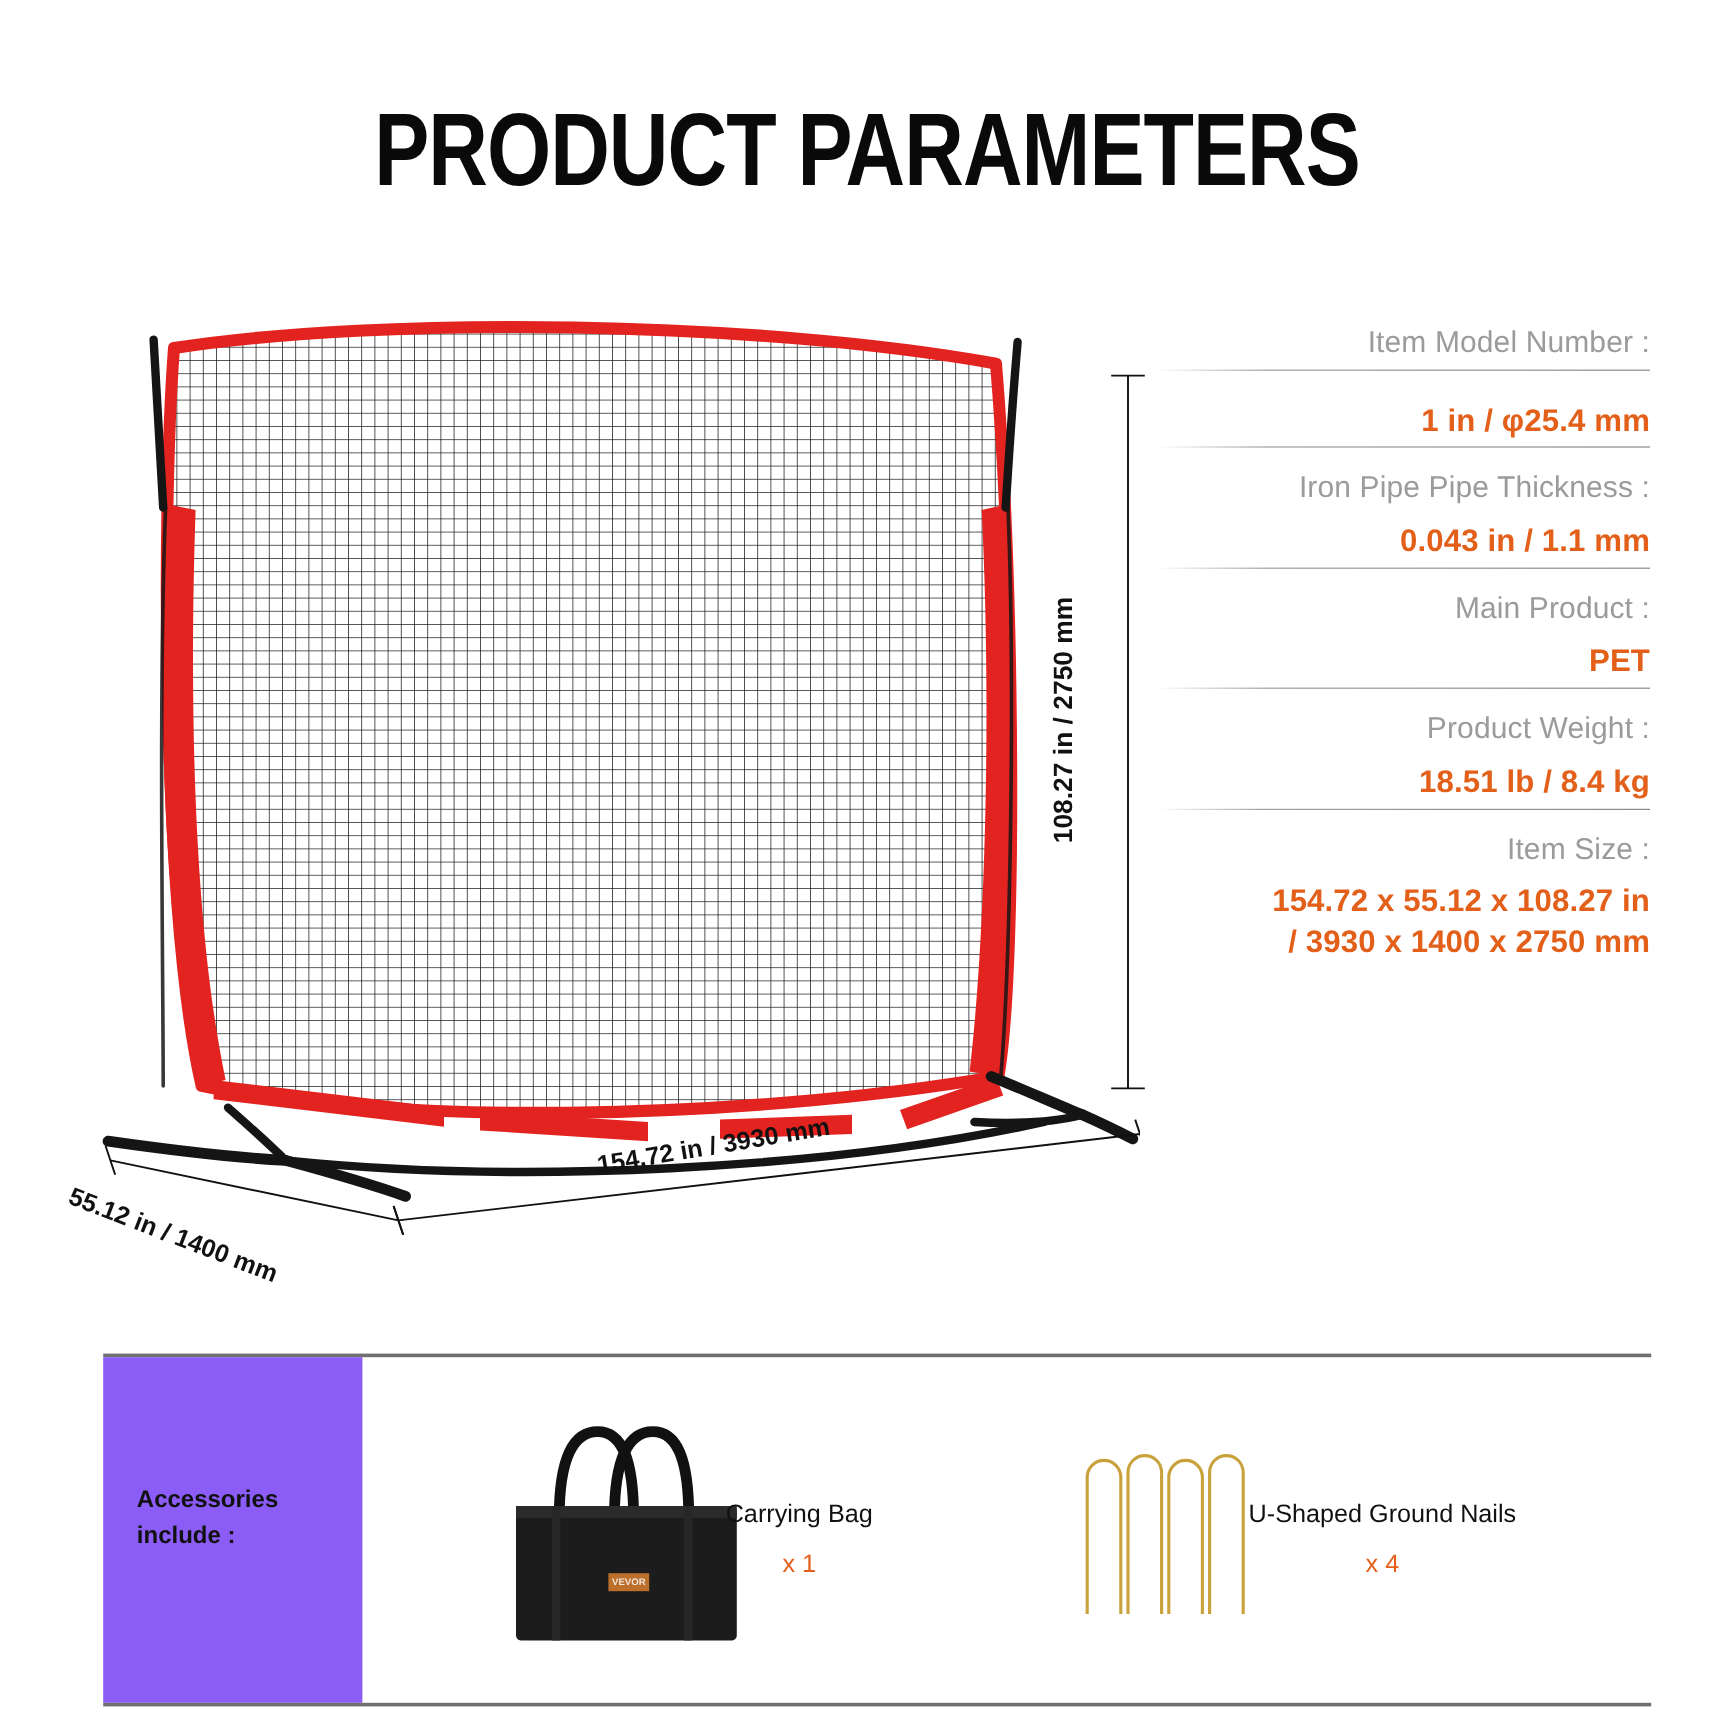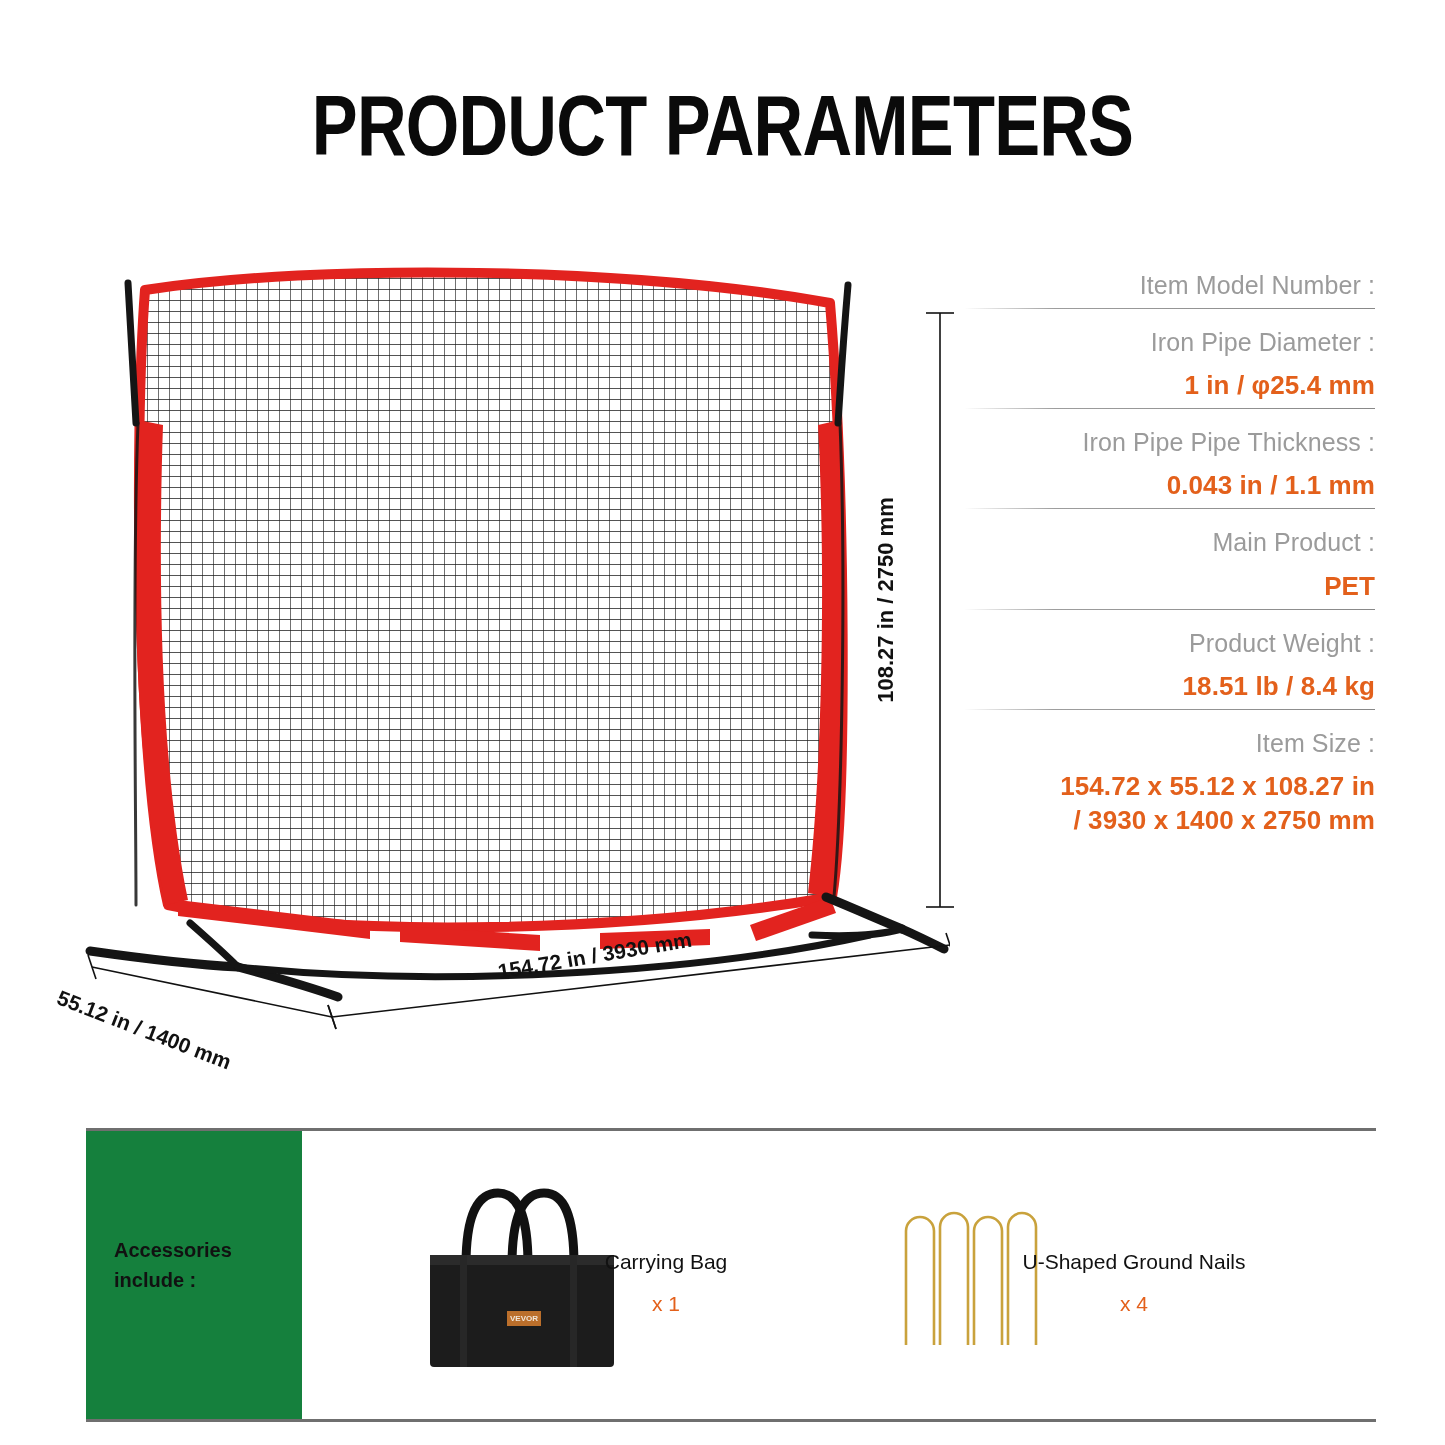--- a/index.html
+++ b/index.html
@@ -65,38 +65,38 @@
     color:#e3601b;font-size:26px;line-height:1.42;font-weight:bold;
     margin-top:7px;letter-spacing:.1px;
   }
   .spec-value.two-line{line-height:1.32;}
 
   
   #accessories-section{position:absolute;left:86px;top:1128px;width:1290px;height:294px;}
   #accessories-rule-top{position:absolute;left:0;top:0;width:1290px;height:3px;background:#6f6f6f;}
   #accessories-rule-bottom{position:absolute;left:0;top:291px;width:1290px;height:3px;background:#6f6f6f;}
   #accessories-label-panel{
-    position:absolute;left:0;top:3px;width:216px;height:288px;background:#15803d;
+    position:absolute;left:0;top:3px;width:216px;height:288px;background:#8b5cf6;
   }
   #accessories-label{
     position:absolute;left:28px;top:104px;width:180px;
     font-weight:bold;font-size:20px;line-height:1.5;color:#111;
   }
   .acc-item{position:absolute;top:3px;height:288px;}
   .acc-art{position:absolute;left:0;top:0;}
   .acc-text{position:absolute;text-align:center;width:260px;}
   .acc-name{font-size:21px;color:#111;line-height:1.2;text-align:center;}
   .acc-qty{font-size:21px;color:#e3601b;margin-top:18px;font-weight:normal;}
 
   #acc-bag{left:300px;width:420px;}
   #acc-bag .acc-art{left:8px;top:48px;}
   #acc-bag .acc-text{left:150px;top:118px;}
   #acc-nails{left:760px;width:500px;}
   #acc-nails .acc-art{left:20px;top:56px;}
-  #acc-nails .acc-text{left:158px;top:118px;}
+  #acc-nails .acc-text{left:176px;top:118px;}
 </style>
 </head>
 <body>
 
 <div class="page">
 
   <div id="page-title">PRODUCT PARAMETERS</div>
 
   <div id="product-figure">
     <svg viewBox="0 0 880 810" xmlns="http://www.w3.org/2000/svg">
@@ -162,21 +162,20 @@
 
   <div class="dim-label" id="dim-width-label">154.72 in / 3930 mm</div>
   <div class="dim-label" id="dim-depth-label">55.12 in / 1400 mm</div>
   <div class="dim-label" id="dim-height-label">108.27 in / 2750 mm</div>
 
   <div id="spec-table">
     <div class="spec-row">
       <div class="spec-label">Item Model Number :</div>
     </div>
     <div class="spec-row">
-      <div class="spec-label">Iron Pipe Diameter :</div>
       <div class="spec-value">1 in / φ25.4 mm</div>
     </div>
     <div class="spec-row">
       <div class="spec-label">Iron Pipe Pipe Thickness :</div>
       <div class="spec-value">0.043 in / 1.1 mm</div>
     </div>
     <div class="spec-row">
       <div class="spec-label">Main Product :</div>
       <div class="spec-value">PET</div>
     </div>

